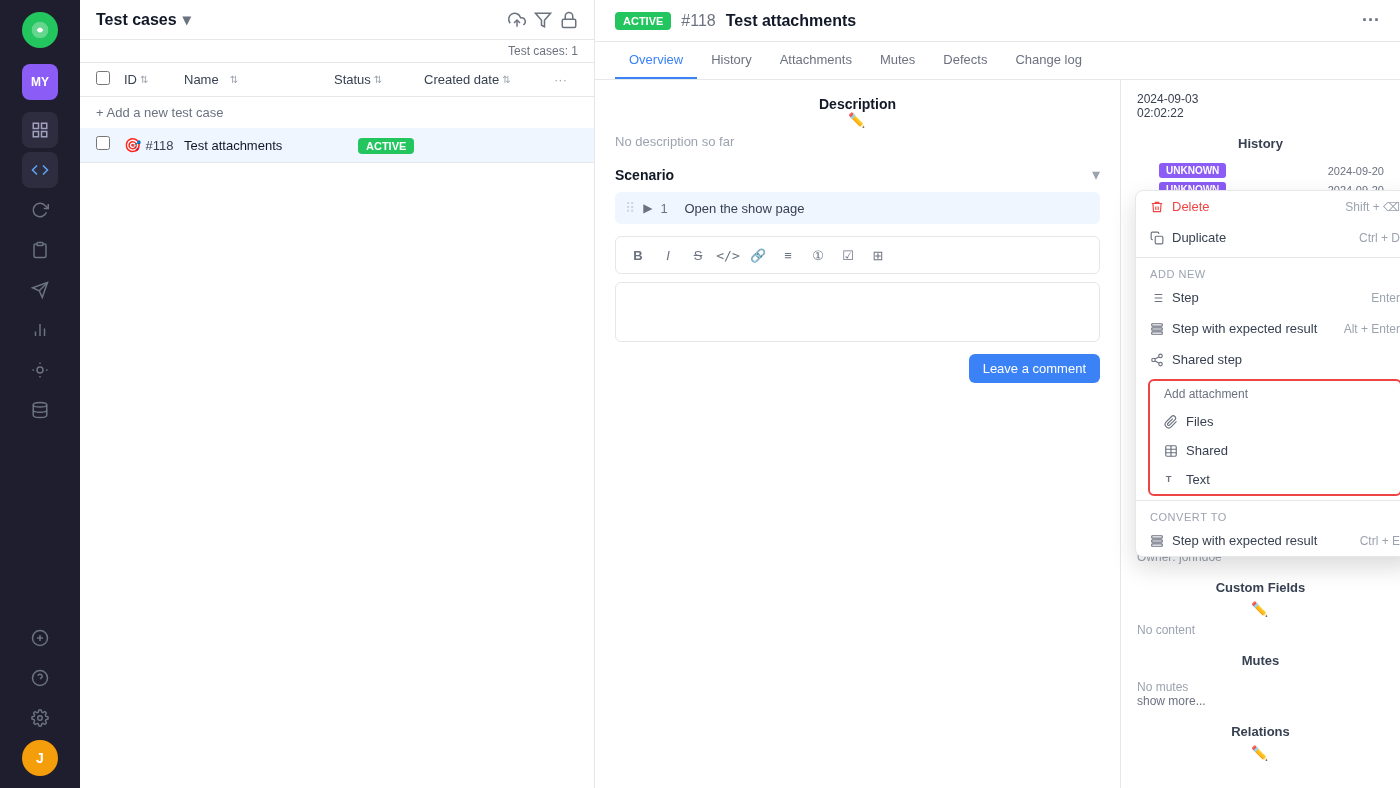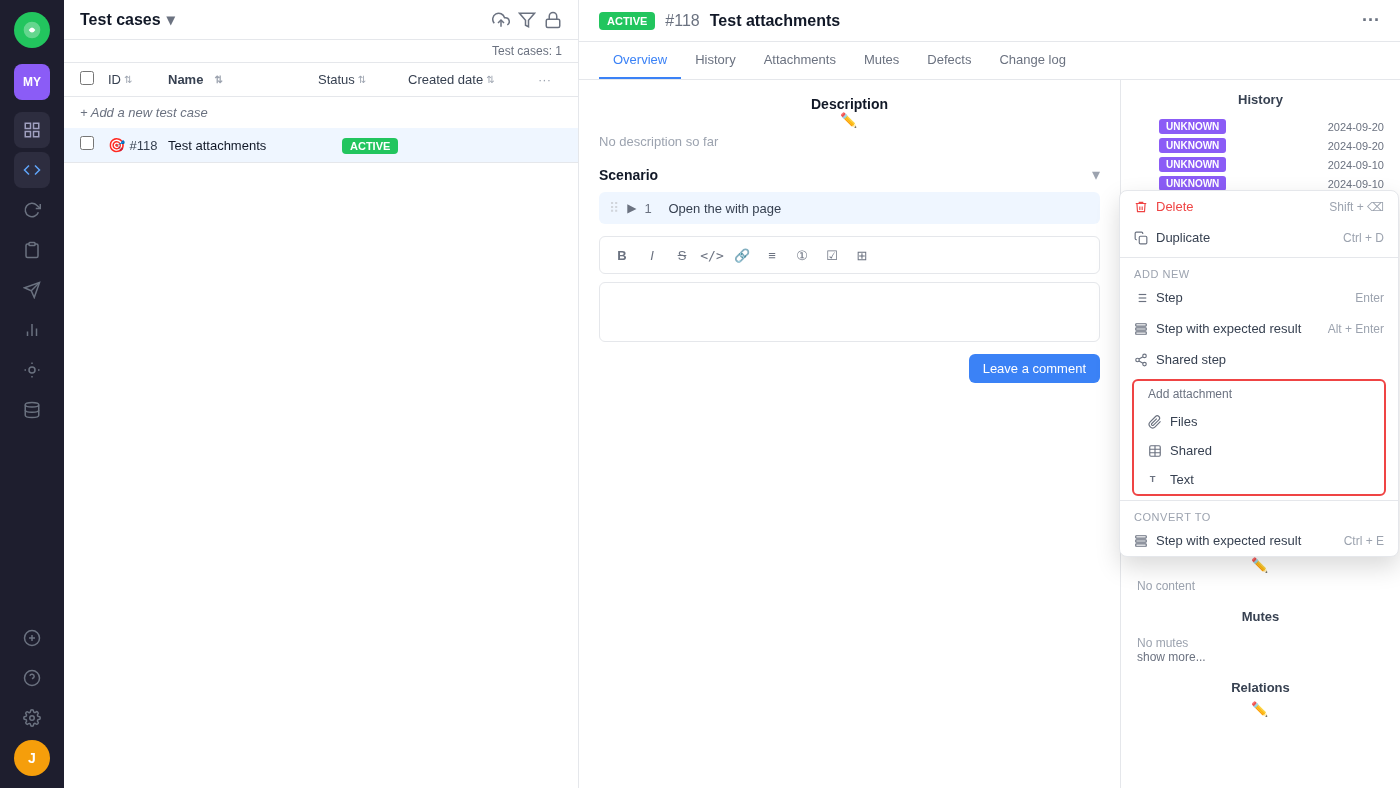--- a/index.html
+++ b/index.html
@@ -1,20 +1,20 @@
 <!DOCTYPE html>
 <html><head>
   <meta charset="utf-8">
   <style>
     * { box-sizing: border-box; margin: 0; padding: 0; font-family: -apple-system, BlinkMacSystemFont, 'Segoe UI', sans-serif; }
     body { display: flex; height: 788px; width: 1400px; overflow: hidden; background: #1a1a2e; }
 
     
     .sidebar {
-      width: 64px;
+      width: 80px;
       background: #1e1e2e;
       display: flex;
       flex-direction: column;
       align-items: center;
       padding: 12px 0;
       gap: 4px;
       flex-shrink: 0;
     }
     .sidebar-logo {
       width: 36px; height: 36px;
@@ -89,31 +89,30 @@
       align-items: center;
       padding: 8px 16px;
       border-bottom: 1px solid #e5e7eb;
       font-size: 13px;
       color: #374151;
       font-weight: 500;
       gap: 0;
     }
     .table-header .col-check { width: 28px; }
     .table-header .col-id { width: 60px; display: flex; align-items: center; gap: 3px; }
-    .table-header .col-name { flex: 1; display: flex; align-items: center; gap: 11px; font-weight: bold; }
+    .table-header .col-name { flex: 1; display: flex; align-items: center; gap: 11px; }
     .table-header .col-status { width: 90px; display: flex; align-items: center; gap: 3px; }
     .table-header .col-created { width: 130px; display: flex; align-items: center; gap: 3px; }
     .table-header .col-more { width: 24px; }
 
     .add-test-case {
       padding: 8px 16px;
       display: flex; align-items: center; gap: 6px;
       font-size: 13px; color: #6b7280;
       cursor: pointer;
-      font-style: italic;
     }
 
     .test-case-row {
       display: flex;
       align-items: center;
       padding: 8px 16px;
       background: #eff6ff;
       border-bottom: 1px solid #e5e7eb;
       cursor: pointer;
     }
@@ -532,21 +531,21 @@
 
       <div class="scenario-section">
         <div class="scenario-header">
           <div class="section-label" style="margin-bottom:0;">Scenario</div>
           <span style="cursor:pointer; color:#9ca3af;">▾</span>
         </div>
         <div class="step-row">
           <span style="color:#d1d5db; cursor:grab; font-size:14px;">⠿</span>
           <span style="color:#6b7280; cursor:pointer; font-size:12px;">▶</span>
           <span class="step-num">1</span>
-          <span style="font-size:13px; color:#374151;">Open the with page</span>
+          <span style="font-size:13px; color:#374151;">Open the show page</span>
         </div>
       </div>
 
       <div style="margin-top: 12px;">
         <div class="text-toolbar">
           <div class="toolbar-btn" style="font-weight:700;">B</div>
           <div class="toolbar-btn" style="font-style:italic;">I</div>
           <div class="toolbar-btn" style="text-decoration:line-through;">S</div>
           <div class="toolbar-btn" style="font-family:monospace;">&lt;/&gt;</div>
           <div class="toolbar-btn">🔗</div>
@@ -556,20 +555,24 @@
           <div class="toolbar-btn">⊞</div>
         </div>
         <div class="comment-area"></div>
         <div style="display:flex; justify-content:flex-end; padding-top:4px;">
           <button class="leave-comment-btn">Leave a comment</button>
         </div>
       </div>
     </div>
 
     <div class="detail-sidebar">
+      <div class="sidebar-section">
+        <div class="sidebar-meta">2024-09-03</div>
+        <div class="sidebar-meta">02:02:22</div>
+      </div>
       <div class="sidebar-section">
         <div class="section-header-row">
           <div class="sidebar-section-title">History</div>
         </div>
         <div class="history-row">
           <span class="badge-unknown">UNKNOWN</span>
           <span class="history-date">2024-09-20</span>
         </div>
         <div class="history-row">
           <span class="badge-unknown">UNKNOWN</span>

